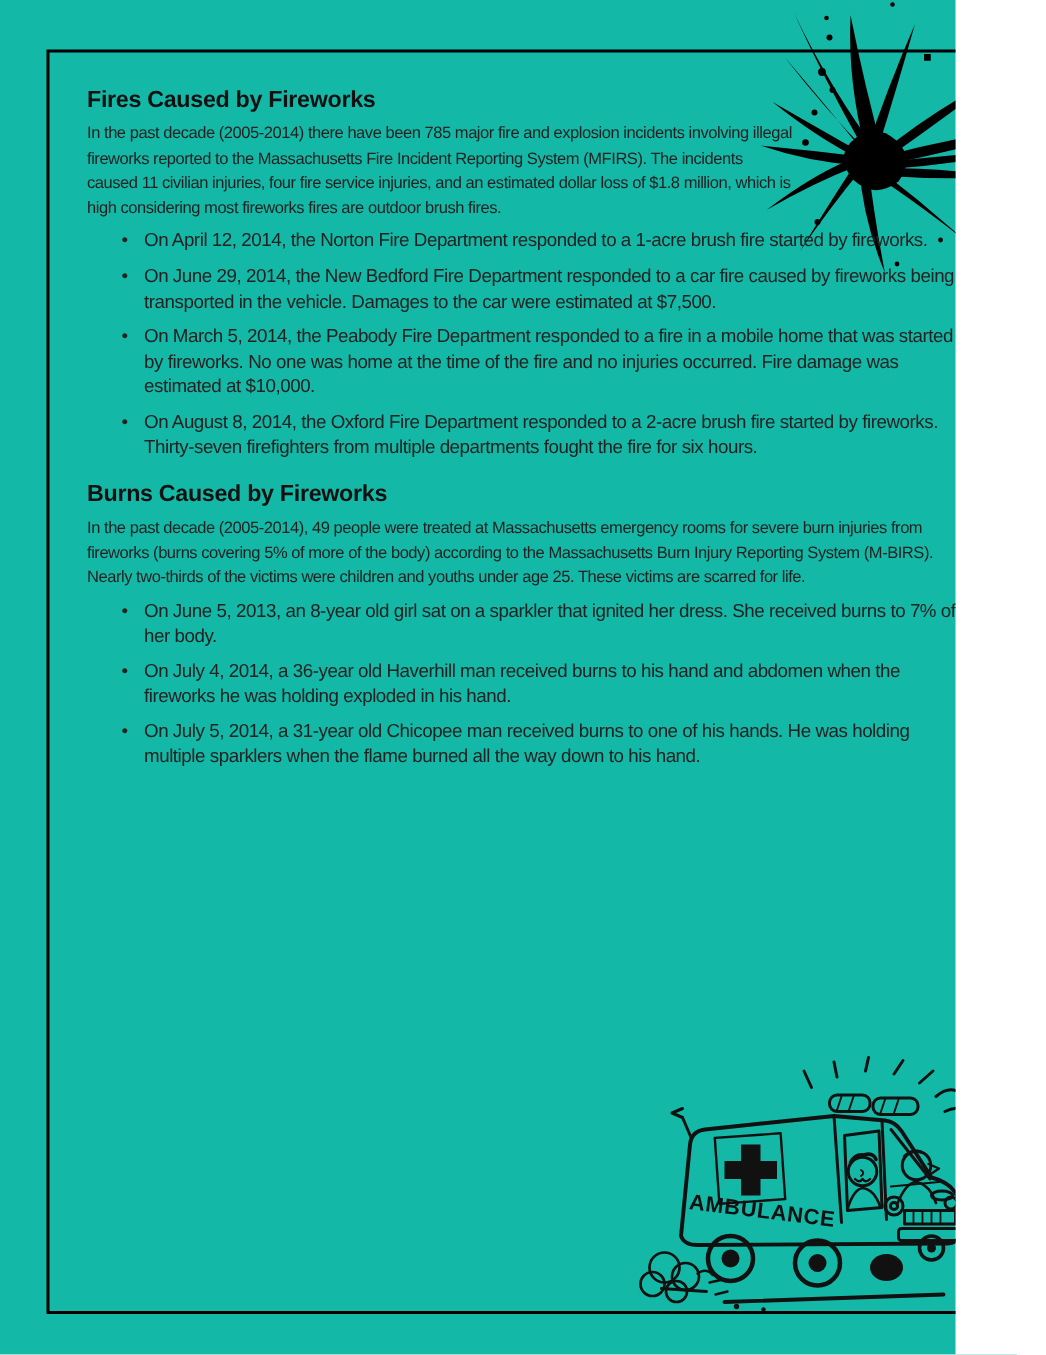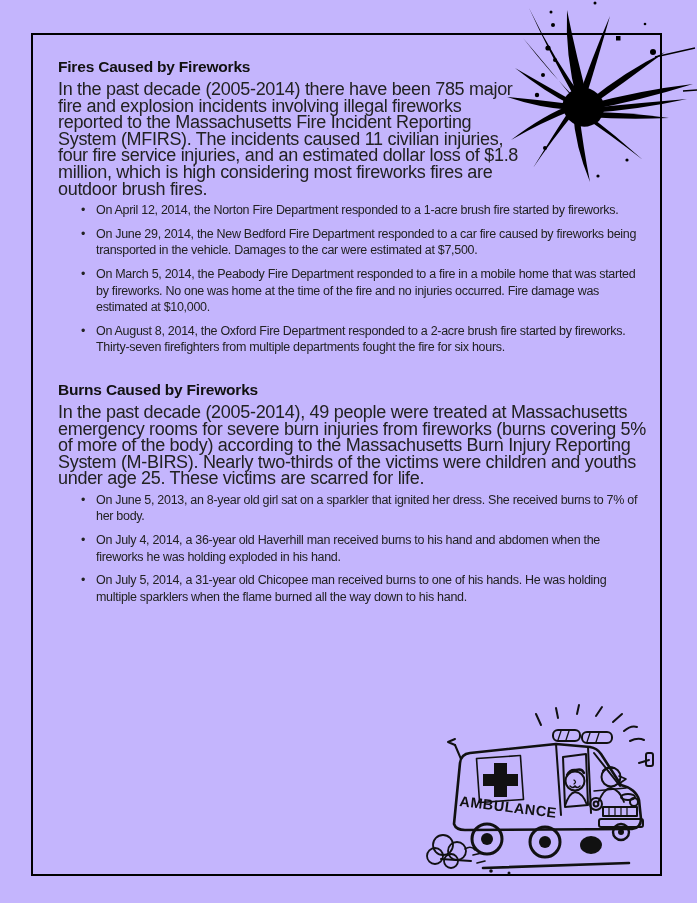--- a/index.html
+++ b/index.html
@@ -1,20 +1,20 @@
 <!DOCTYPE html>
 <html><head>
 <meta charset="utf-8">
 <style>
   * { margin:0; padding:0; box-sizing:border-box; }
   html,body { background:#fff; }
   .page {
     position:relative;
-    width:697px; height:903px;
-    background:#c4b5fd;
+    width:637px; height:903px;
+    background:#14b8a6;
     font-family:"Liberation Sans", sans-serif;
     color:#222222;
     overflow:hidden;
   }
   .page-border {
     position:absolute;
     left:31px; top:33px;
     width:631px; height:843px;
     border:2px solid #000;
   }
@@ -25,21 +25,21 @@
   }
   h2.section-heading {
     font-size:15.5px;
     line-height:19px;
     font-weight:bold;
     color:#111;
     letter-spacing:-0.2px;
     margin:0 0 5px 0;
   }
   p.intro {
-    font-size:18px;
+    font-size:11px;
     line-height:16.6px;
     letter-spacing:-0.3px;
     margin:0 0 5px 0;
     width:592px;
   }
   p.intro.w-narrow { width:470px; }
   ul.bullets { list-style:none; margin:0; padding:0; }
   ul.bullets li {
     position:relative;
     padding-left:38px;
@@ -50,21 +50,21 @@
     margin-bottom:7px;
   }
   ul.bullets li.w-narrow { width:442px; }
   ul.bullets li::before {
     content:"\2022";
     position:absolute;
     left:23px; top:0;
     font-size:12.5px;
     color:#222;
   }
-  .section-burns { margin-top:24px; }
+  .section-burns { margin-top:14px; }
   .fireworks-burst {
     position:absolute;
     left:505px; top:0;
     width:192px; height:192px;
   }
   .ambulance {
     position:absolute;
     left:425px; top:703px;
     width:242px; height:182px;
   }

